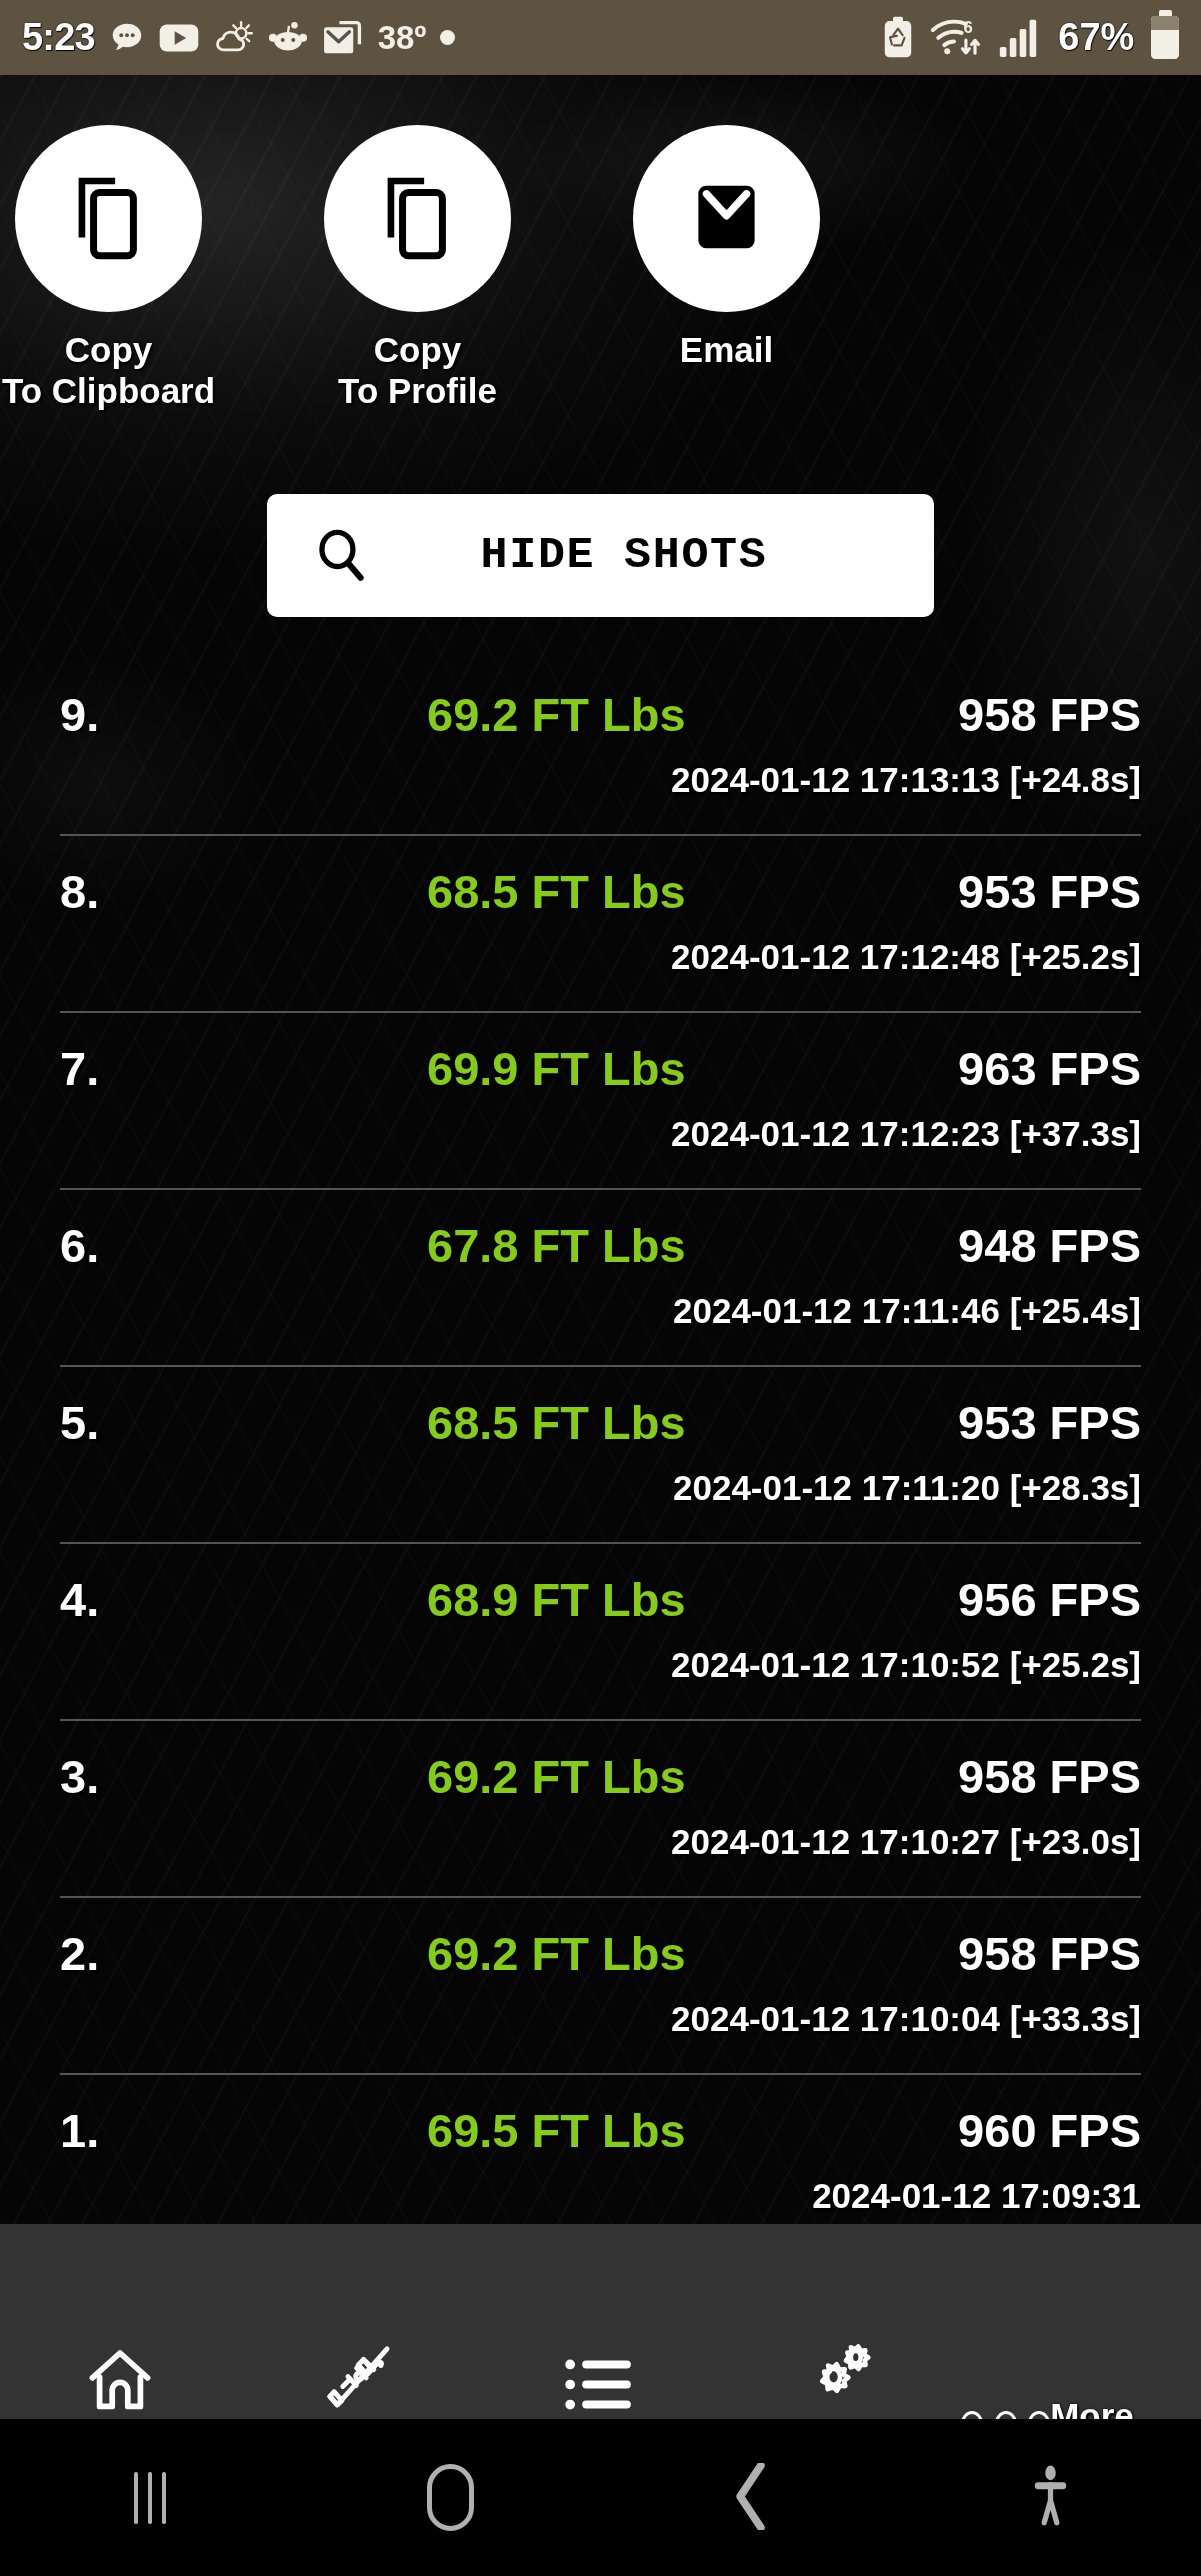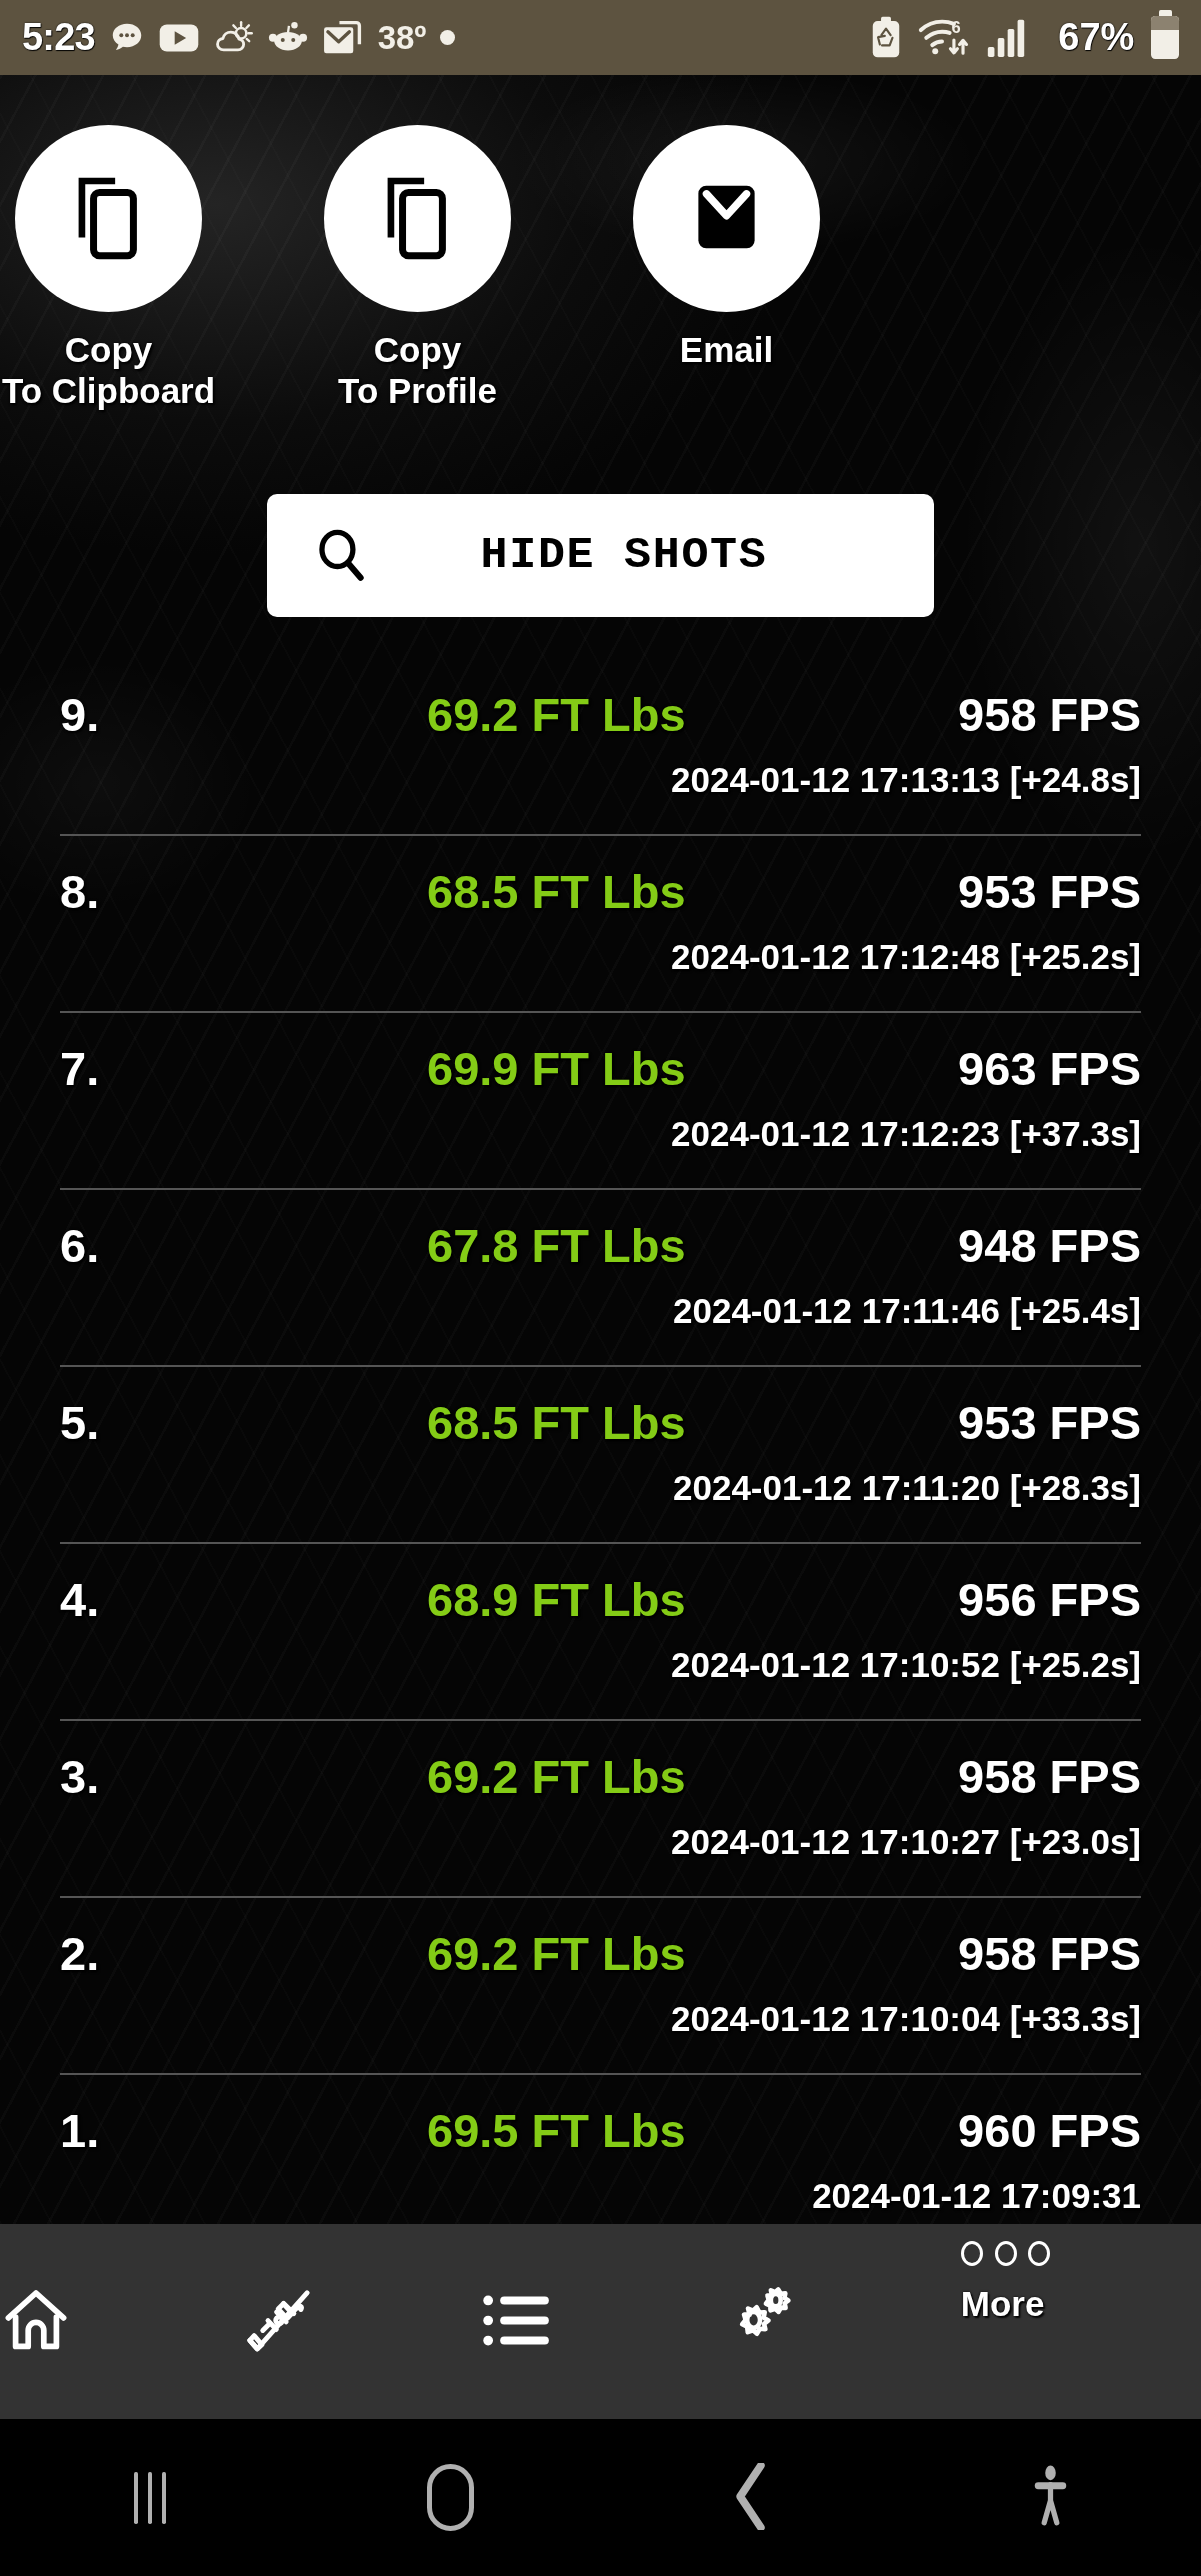--- a/index.html
+++ b/index.html
@@ -60,21 +60,20 @@
     width: 15px; height: 15px;
     border-radius: 50%;
     background: #f2efe7;
     display: inline-block;
   }
   .batt-pct {
     color: #fff;
     font-size: 38px;
     font-weight: bold;
     text-shadow: 0 0 1.7px #000, 0.8px 0.8px 0.8px rgba(0,0,0,.9);
-    margin-left: 12px;
   }
   .batt-shape {
     width: 28px; height: 43px;
     border-radius: 4.2px;
     background: #f2efe7;
     position: relative;
   }
   .batt-shape:before {
     content: "";
     position: absolute;
@@ -262,22 +261,21 @@
     height: 195px;
     background: #333333;
     display: flex;
     align-items: center;
     z-index: 30;
   }
   .nav-item {
     flex: 1;
     height: 195px;
     display: flex;
-    flex-direction: column;
-    align-items: flex-start;
+    align-items: flex-end;
     justify-content: center;
   }
   .nav-item.more {
     justify-content: flex-start;
     padding-top: 33px;
   }
   .more-dots {
     display: flex;
     gap: 11.7px;
     align-items: center;

